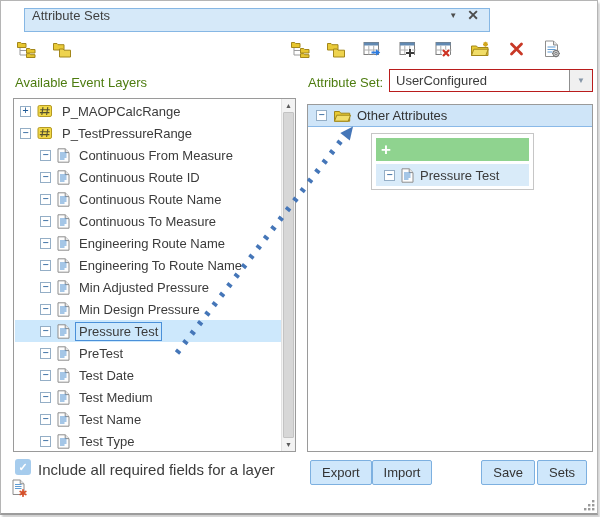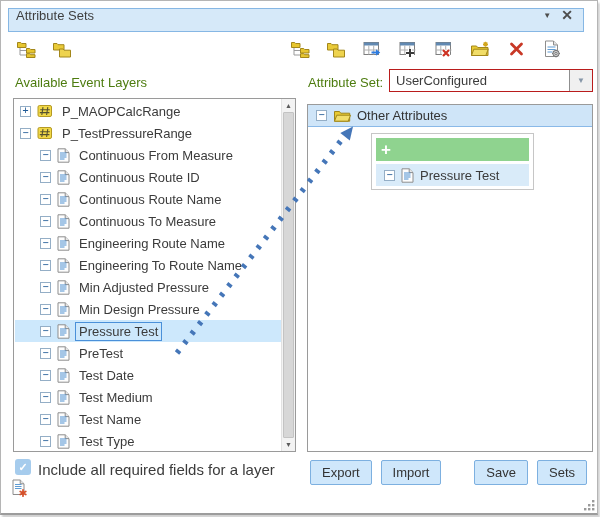--- a/index.html
+++ b/index.html
@@ -7,21 +7,21 @@
     width:600px;height:517px;position:relative;overflow:hidden;background:#fff;
     font-family:"Liberation Sans",sans-serif;color:#3b3b3b;
   }
   .window{
     position:absolute;left:0;top:0;width:596px;height:512px;background:#fff;
     border:1px solid #b5b5b5;border-bottom:2px solid #9c9c9c;
     box-shadow:2px 3px 2px rgba(0,0,0,.18);
   }
   
   .titlebar{
-    position:absolute;left:7px;top:7px;width:576px;height:24px;box-sizing:border-box;
+    position:absolute;left:23px;top:7px;width:466px;height:24px;box-sizing:border-box;
     background:var(--titlebar-bg);border:1px solid var(--titlebar-border);
     display:flex;align-items:center;padding:0 10px 10px 7px;
   }
   .title{font-size:13px;color:#3f3f3f;}
   .tcontrols{margin-left:auto;display:flex;align-items:center;gap:10px;}
   .caret{font-size:8px;color:#4d4d4d;cursor:default;}
   .close{font-size:14px;font-weight:bold;color:#4d4d4d;cursor:default;line-height:1;}
   
   .tb-group{position:absolute;top:38px;display:flex;align-items:center;}
   .tb-left{left:14px;gap:14px;}
@@ -87,22 +87,22 @@
   
   .cb{
     position:absolute;left:14px;top:458px;width:16px;height:16px;border-radius:3px;
     background:#a6cced;display:flex;align-items:center;justify-content:center;
   }
   .check{color:#fff;font-size:11px;font-weight:bold;line-height:1;}
   .cb-label{position:absolute;left:37px;top:460px;font-size:15px;}
   .req-icon{position:absolute;left:11px;top:478px;}
   .req-legend{position:absolute;left:33px;top:482px;font-size:13px;}
   .btns{position:absolute;top:459px;display:flex;}
-  .btns-left{left:309px;gap:9px;}
-  .btns-right{right:10px;gap:9px;}
+  .btns-left{left:309px;}
+  .btns-right{right:10px;gap:2px;}
   .btn{
     height:25px;background:var(--button-bg);border:1px solid var(--button-border);border-radius:2px;
     font-size:13px;color:#333;padding:0 11px;display:flex;align-items:center;
     font-family:"Liberation Sans",sans-serif;cursor:default;
   }
   .grip{position:absolute;right:1px;bottom:2px;width:13px;height:13px;}
 </style>
 </head>
 <body>
 

